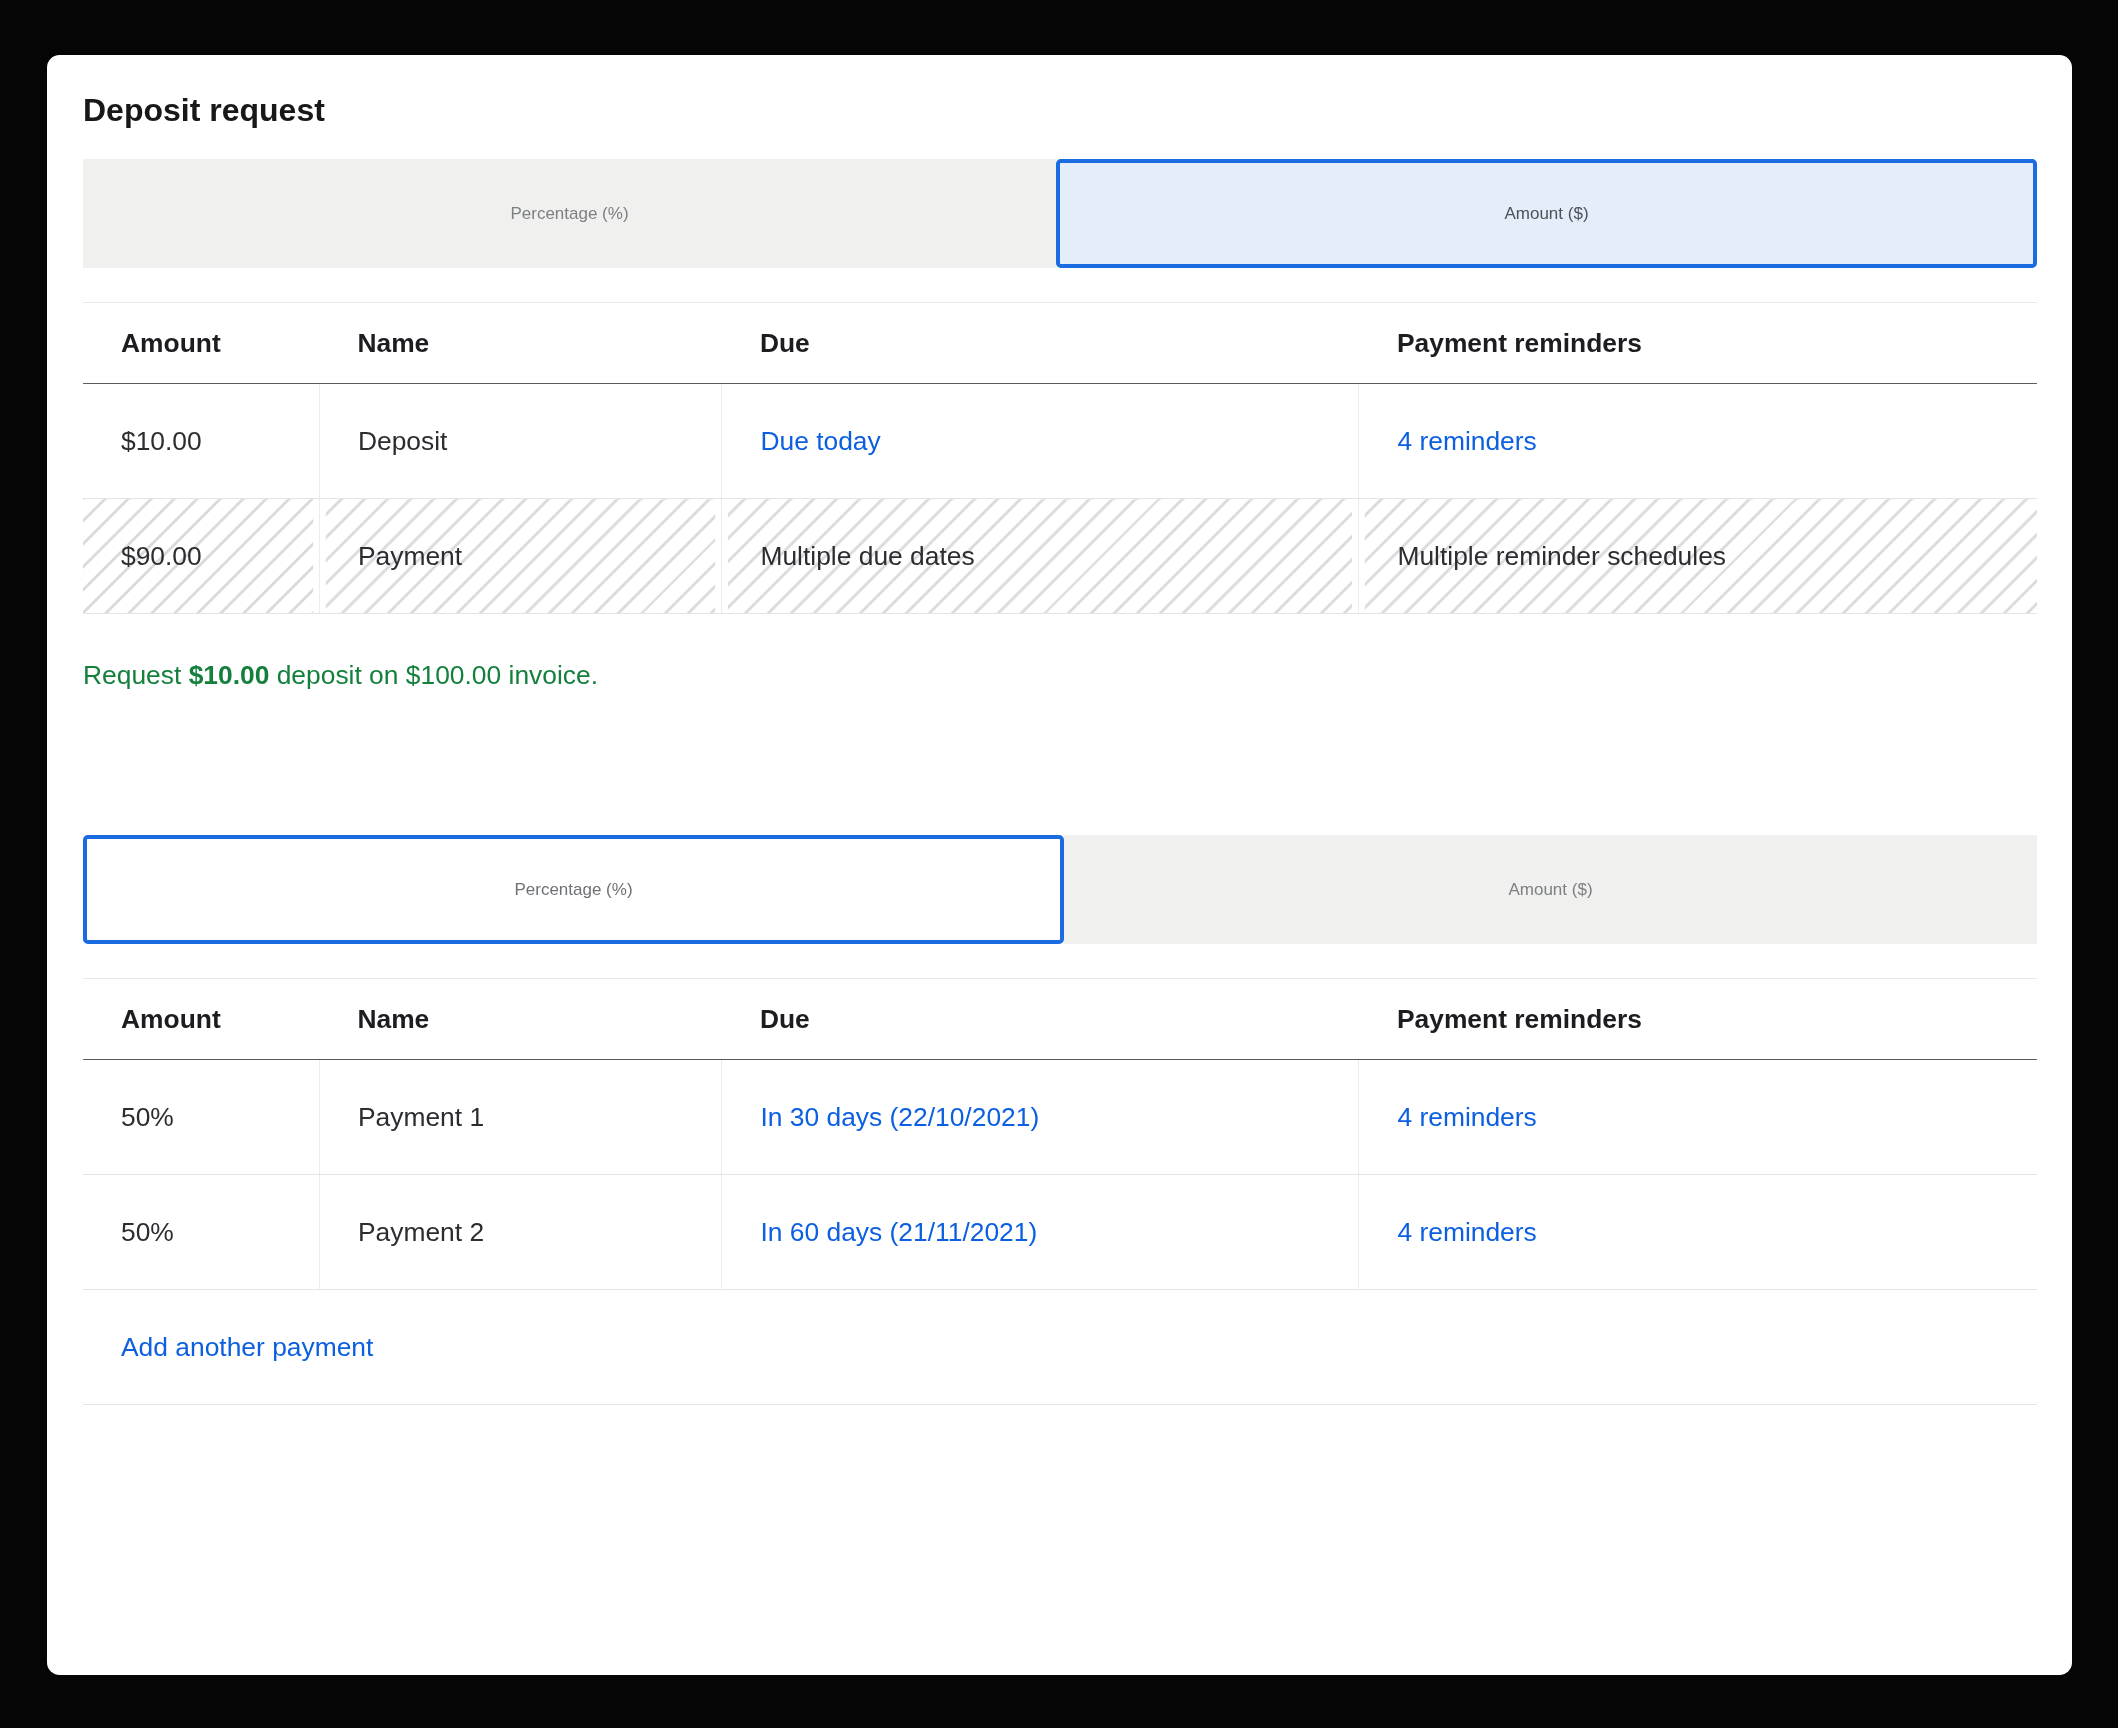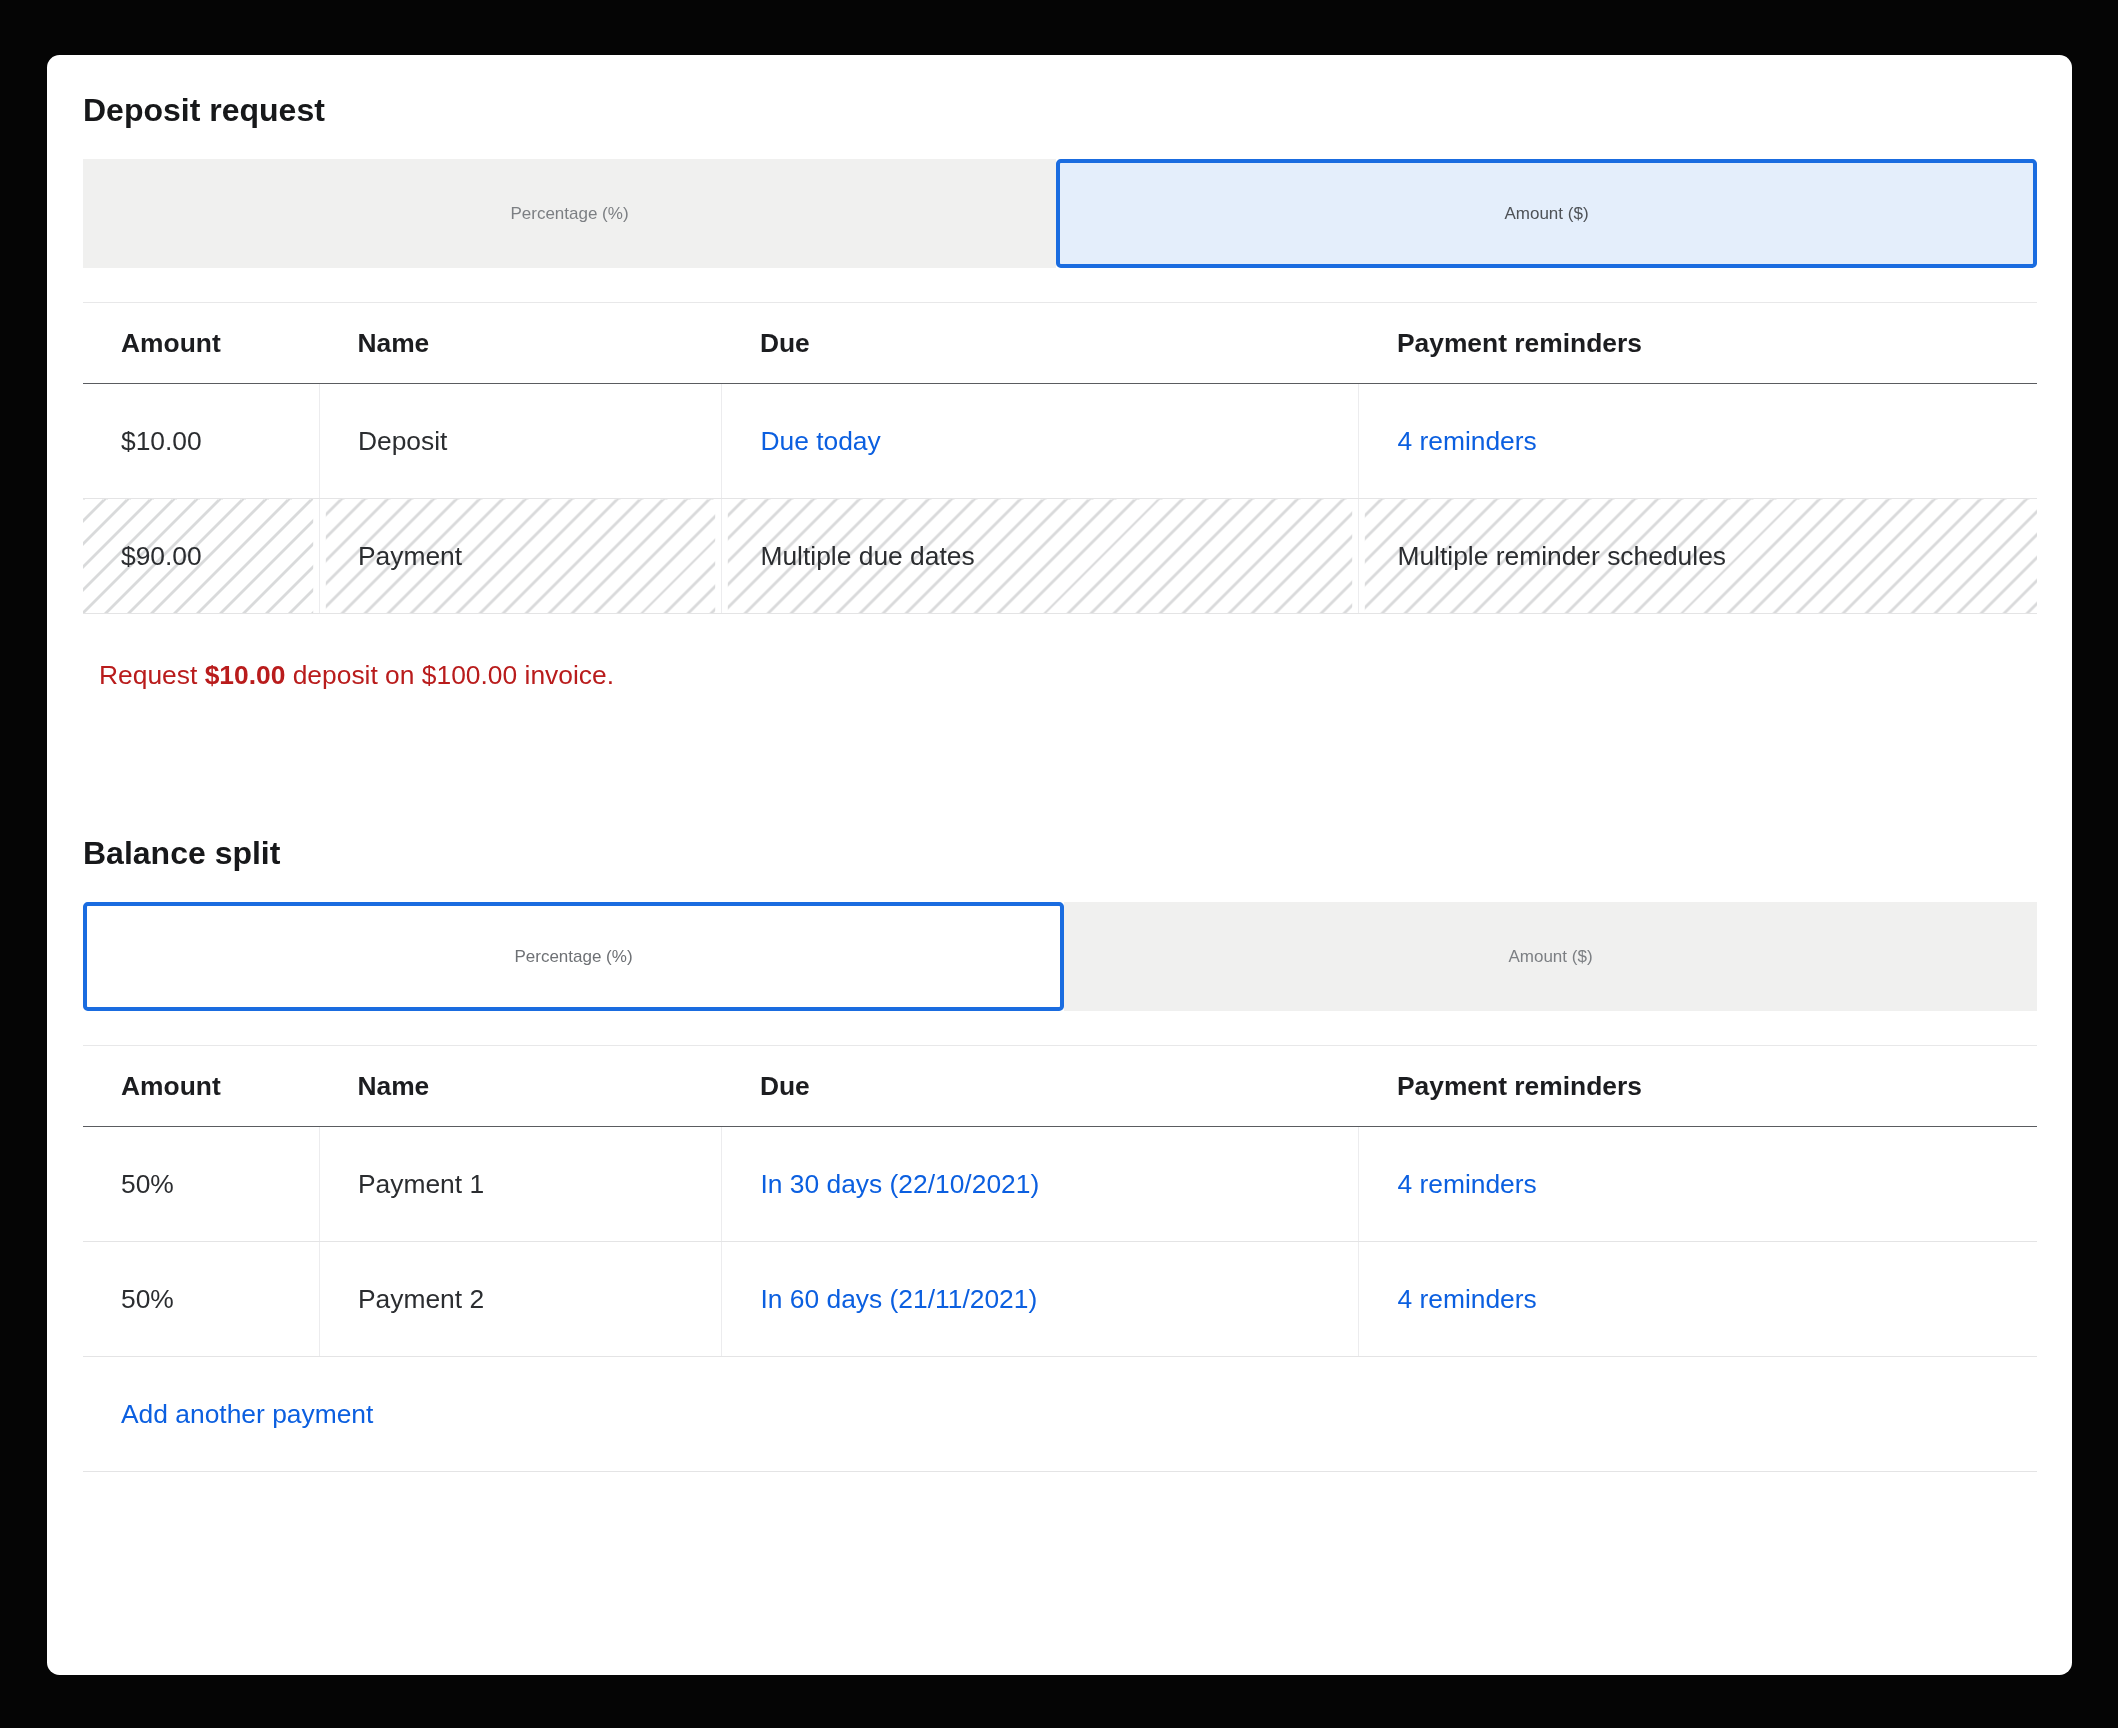--- a/index.html
+++ b/index.html
@@ -103,22 +103,22 @@
 
   .link {
     color: #0b5fe0;
     text-decoration: none;
     font-size: 26.4px;
     cursor: pointer;
   }
 
   .summary {
     font-size: 26.4px;
-    color: #b91c1c;
-    margin: 46px 0 0 16px;
+    color: #15803d;
+    margin: 46px 0 0 0;
   }
   .summary b { font-weight: 700; }
 </style>
 </head>
 <body>
 
 <div class="card">
 
   <section class="section section--deposit">
     <h2 class="section-title">Deposit request</h2>
@@ -160,21 +160,20 @@
           <td><span>Multiple due dates</span></td>
           <td><span>Multiple reminder schedules</span></td>
         </tr>
       </tbody>
     </table>
 
     <p class="summary"><span>Request </span><b>$10.00</b><span> deposit on $100.00 invoice.</span></p>
   </section>
 
   <section class="section section--balance">
-    <h2 class="section-title">Balance split</h2>
 
     <div class="toggle">
       <button type="button" class="tab tab--active-outline">
         <span>Percentage (%)</span>
       </button>
       <button type="button" class="tab">
         <span>Amount ($)</span>
       </button>
     </div>
 

